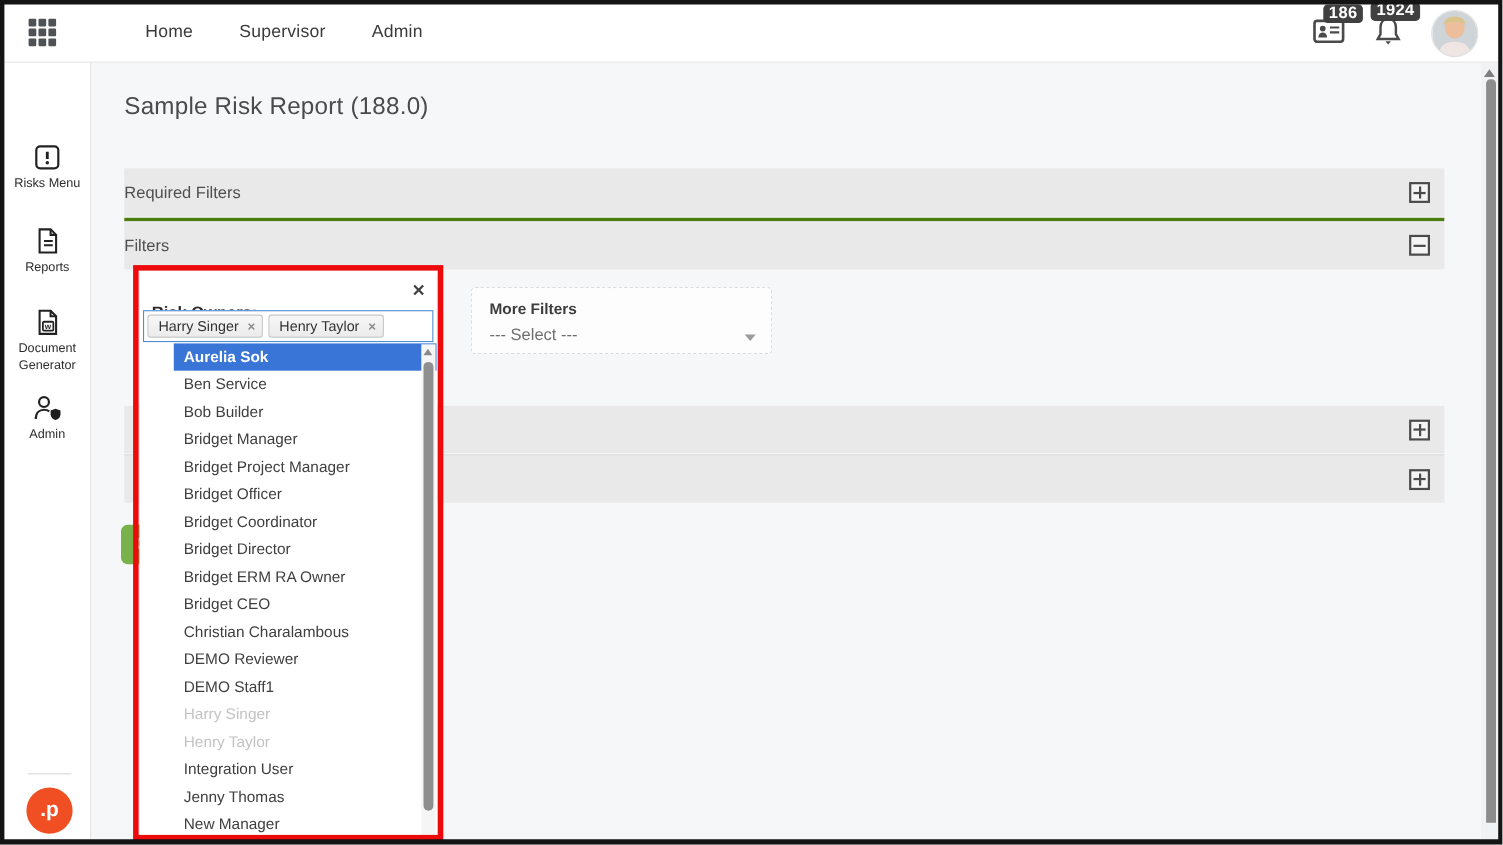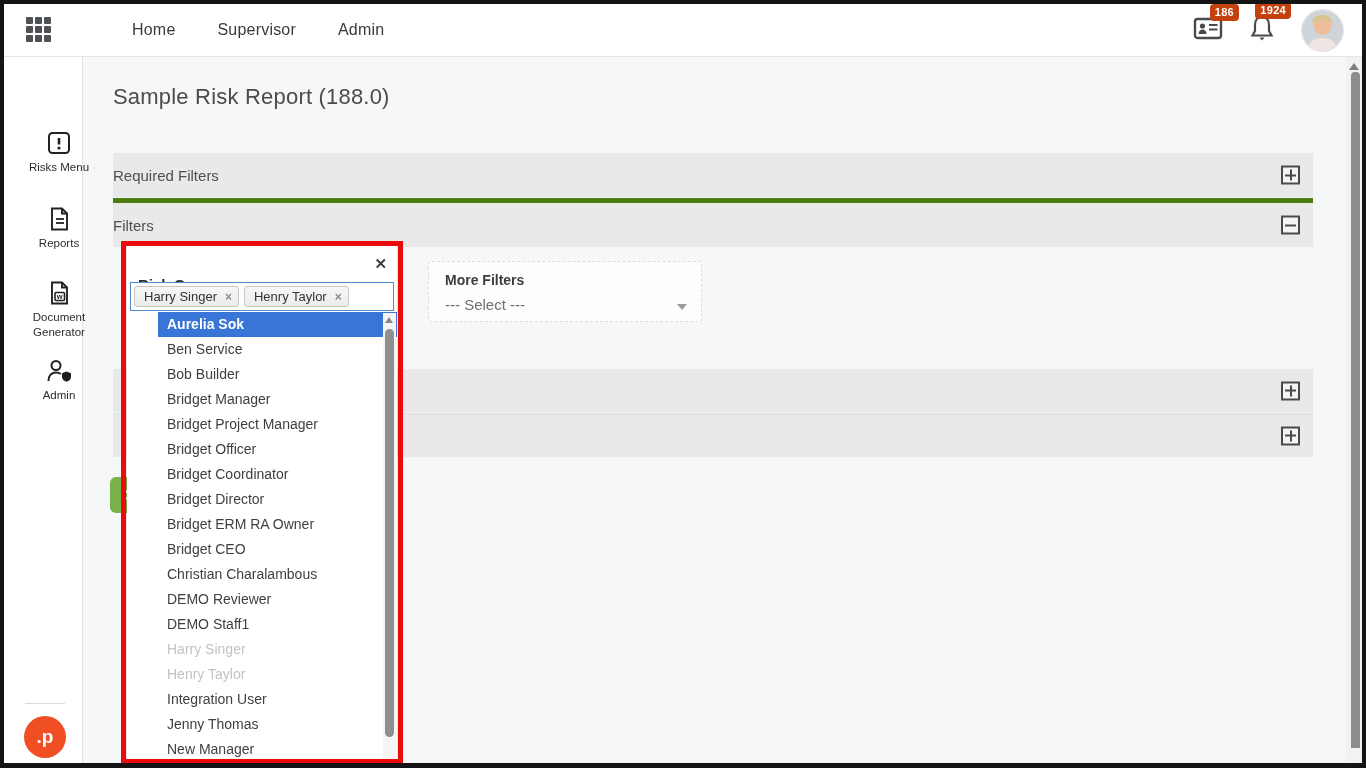--- a/index.html
+++ b/index.html
@@ -10,26 +10,26 @@
   .frame{position:absolute;inset:0;border:4px solid #141414;border-bottom-width:5px;pointer-events:none;z-index:40;}
 
   
   .navbar{position:absolute;left:4px;top:4px;width:1358px;height:52px;background:#fff;border-bottom:1px solid #e4e4e4;z-index:6;}
   .grid-icon{position:absolute;left:22px;top:13px;width:26px;height:26px;display:grid;grid-template-columns:repeat(3,7px);grid-template-rows:repeat(3,7px);gap:2px;cursor:pointer;}
   .grid-icon span{background:#4e5156;border-radius:1px;}
   .nav-menu{position:absolute;left:128px;top:0;height:52px;display:flex;align-items:center;gap:42px;}
   .nav-item{font-size:16px;color:#3a3a3a;letter-spacing:.2px;cursor:pointer;}
   .nav-right{position:absolute;right:18px;top:0;height:52px;display:flex;align-items:center;gap:26px;}
   .icon-wrap{position:relative;}
-  .badge{position:absolute;top:-11px;right:-16px;background:#c2410c;color:#fff;font-size:11px;font-weight:bold;padding:2px 5px 3px;border-radius:4px;line-height:12px;letter-spacing:.3px;}
+  .badge{position:absolute;top:-11px;right:-16px;background:#404040;color:#fff;font-size:15px;font-weight:bold;padding:2px 5px 3px;border-radius:4px;line-height:12px;letter-spacing:.3px;}
   .avatar{width:41px;height:41px;border-radius:50%;overflow:hidden;border:1px solid #e0e0e0;cursor:pointer;}
 
   
   .sidebar{position:absolute;left:4px;top:56px;width:78px;height:708px;background:#fff;border-right:1px solid #e3e3e3;z-index:5;}
-  .side-item{position:absolute;left:16px;width:78px;display:flex;flex-direction:column;align-items:center;gap:4px;cursor:pointer;}
+  .side-item{position:absolute;left:0;width:78px;display:flex;flex-direction:column;align-items:center;gap:4px;cursor:pointer;}
   .side-label{font-size:11.5px;color:#2d2d2d;text-align:center;line-height:15px;width:70px;}
   .side-divider{position:absolute;left:21px;top:647px;width:40px;border-top:1px solid #d9d9d9;}
   .logo-circle{position:absolute;left:20px;top:660px;width:42px;height:42px;border-radius:50%;background:#f04e23;color:#fff;font-weight:bold;font-size:19px;display:flex;align-items:center;justify-content:center;cursor:pointer;}
 
   
   .content-bg{position:absolute;left:82px;top:56px;width:1264px;height:708px;background:#f6f7f9;}
   .page-title{position:absolute;left:113px;top:84px;font-size:22px;color:#4b4b4b;letter-spacing:.2px;}
 
   .acc-bar{position:absolute;left:113px;width:1200px;background:#e9e9e9;display:flex;align-items:center;cursor:pointer;}
   .acc-label{margin-left:0;font-size:15px;color:#4f4f4f;}
@@ -161,21 +161,21 @@
     </div>
 
   </div>
 
   <div class="page-title">Sample Risk Report (188.0)</div>
 
   <div class="acc-bar" style="top:153px;height:44px;">
     <span class="acc-label">Required Filters</span>
     <span class="toggle-icon plus"></span>
   </div>
-  <div class="acc-bar" style="top:198px;height:44px;border-top:5px solid #4d7c0f;">
+  <div class="acc-bar" style="top:198px;height:44px;border-top:3px solid #4d7c0f;">
     <span class="acc-label">Filters</span>
     <span class="toggle-icon"></span>
   </div>
   <div class="acc-bar" style="top:369px;height:43px;">
     <span class="acc-label"></span>
     <span class="toggle-icon plus"></span>
   </div>
   <div class="acc-bar" style="top:413px;height:43px;border-top:1px solid #dcdcdc;">
     <span class="acc-label"></span>
     <span class="toggle-icon plus"></span>

